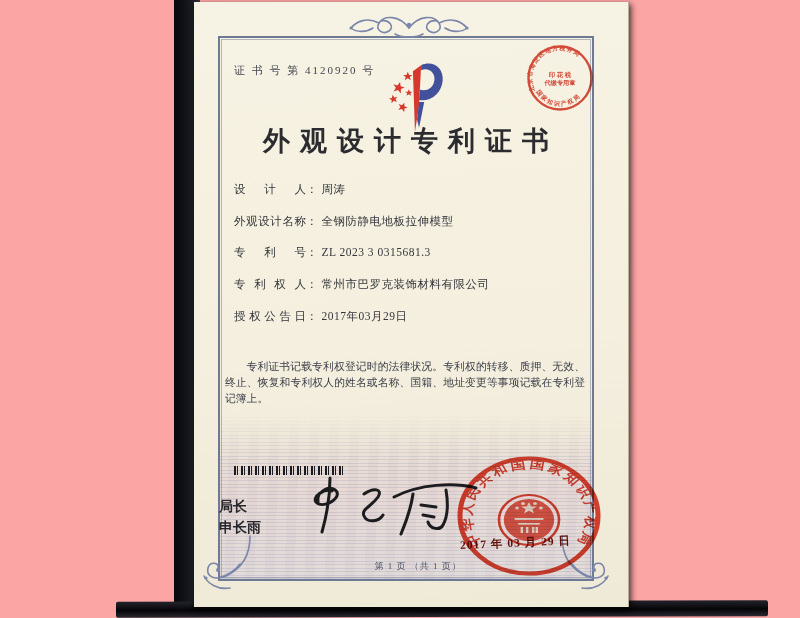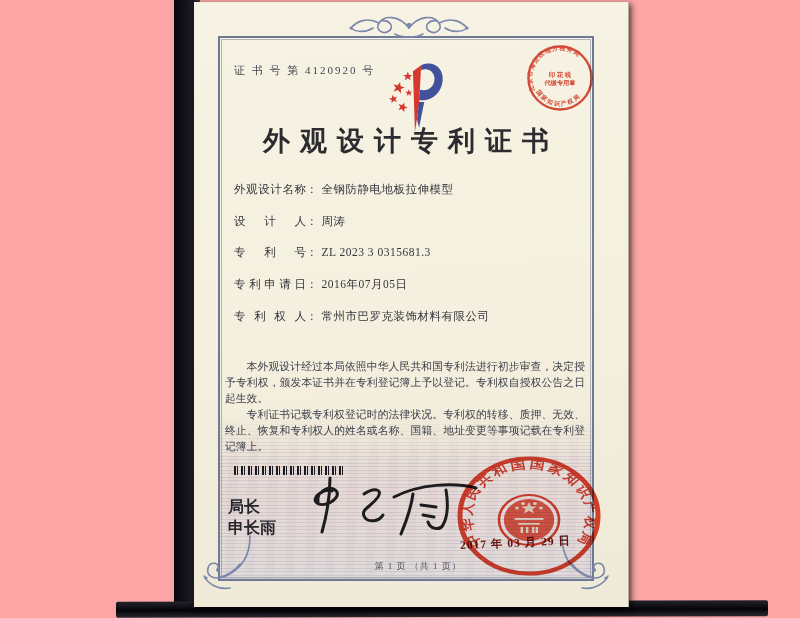--- a/index.html
+++ b/index.html
@@ -53,22 +53,22 @@
 
   .paras{position:absolute;left:31px;top:357px;width:360px;font-size:10.8px;
     line-height:15.9px;color:#3a3d48;text-align:justify;}
   .paras p{margin:0;text-indent:2em;}
 
   .barcode{position:absolute;left:40px;top:464px;width:112px;height:9px;
     background:repeating-linear-gradient(90deg,
       #1a1a22 0 2px,transparent 2px 3px,#1a1a22 3px 4px,transparent 4px 7px,
       #1a1a22 7px 9px,transparent 9px 10px,#1a1a22 10px 11px,transparent 11px 14px);}
 
-  .officer{position:absolute;left:34px;top:494px;font-family:"Liberation Sans","DejaVu Sans",sans-serif;
-    font-weight:bold;color:#26262b;font-size:16px;line-height:21px;}
+  .officer{position:absolute;left:25px;top:494px;font-family:"Liberation Sans","DejaVu Sans",sans-serif;
+    font-weight:bold;color:#26262b;font-size:14px;line-height:21px;}
 
   .signature{position:absolute;left:100px;top:470px;width:190px;height:74px;}
 
   .seal{position:absolute;left:262px;top:452px;width:146px;height:124px;
     mix-blend-mode:multiply;opacity:0.95;}
   .seal-date{position:absolute;left:266px;top:533px;width:140px;font-size:11.5px;
     font-weight:bold;color:#71130b;letter-spacing:1px;transform:rotate(-2.5deg);
     mix-blend-mode:multiply;white-space:nowrap;}
 
   .footer{position:absolute;left:24px;top:558px;width:400px;text-align:center;
@@ -149,38 +149,37 @@
       </text>
       <text font-size="6" fill="#d8402f" font-weight="bold" letter-spacing="1.5">
         <textPath href="#taxBot" startOffset="6">国家知识产权局</textPath>
       </text>
       <text x="0" y="-1" text-anchor="middle" font-size="6.4" fill="#d8402f" font-weight="bold">印 花 税</text>
       <text x="0" y="7" text-anchor="middle" font-size="6.2" fill="#d8402f" font-weight="bold">代缴专用章</text>
     </svg>
 
     <div class="fields">
       <div class="frow">
+        <span class="flabel">设计人</span><span class="fcolon">：</span><span class="fvalue">周涛</span>
+      </div>
+      <div class="frow">
         <span class="flabel">外观设计名称</span><span class="fcolon">：</span><span class="fvalue">全钢防静电地板拉伸模型</span>
       </div>
       <div class="frow">
-        <span class="flabel">设计人</span><span class="fcolon">：</span><span class="fvalue">周涛</span>
-      </div>
-      <div class="frow">
         <span class="flabel">专利号</span><span class="fcolon">：</span><span class="fvalue">ZL 2023 3 0315681.3</span>
       </div>
       <div class="frow">
-        <span class="flabel">专利申请日</span><span class="fcolon">：</span><span class="fvalue">2016年07月05日</span>
-      </div>
-      <div class="frow">
         <span class="flabel">专利权人</span><span class="fcolon">：</span><span class="fvalue">常州市巴罗克装饰材料有限公司</span>
       </div>
+      <div class="frow">
+        <span class="flabel">授权公告日</span><span class="fcolon">：</span><span class="fvalue">2017年03月29日</span>
+      </div>
     </div>
 
     <div class="paras">
-      <p>本外观设计经过本局依照中华人民共和国专利法进行初步审查，决定授予专利权，颁发本证书并在专利登记簿上予以登记。专利权自授权公告之日起生效。</p>
       <p>专利证书记载专利权登记时的法律状况。专利权的转移、质押、无效、终止、恢复和专利权人的姓名或名称、国籍、地址变更等事项记载在专利登记簿上。</p>
     </div>
 
     <div class="barcode"></div>
 
     <div class="officer">
       <div>局长</div>
       <div>申长雨</div>
     </div>
 

